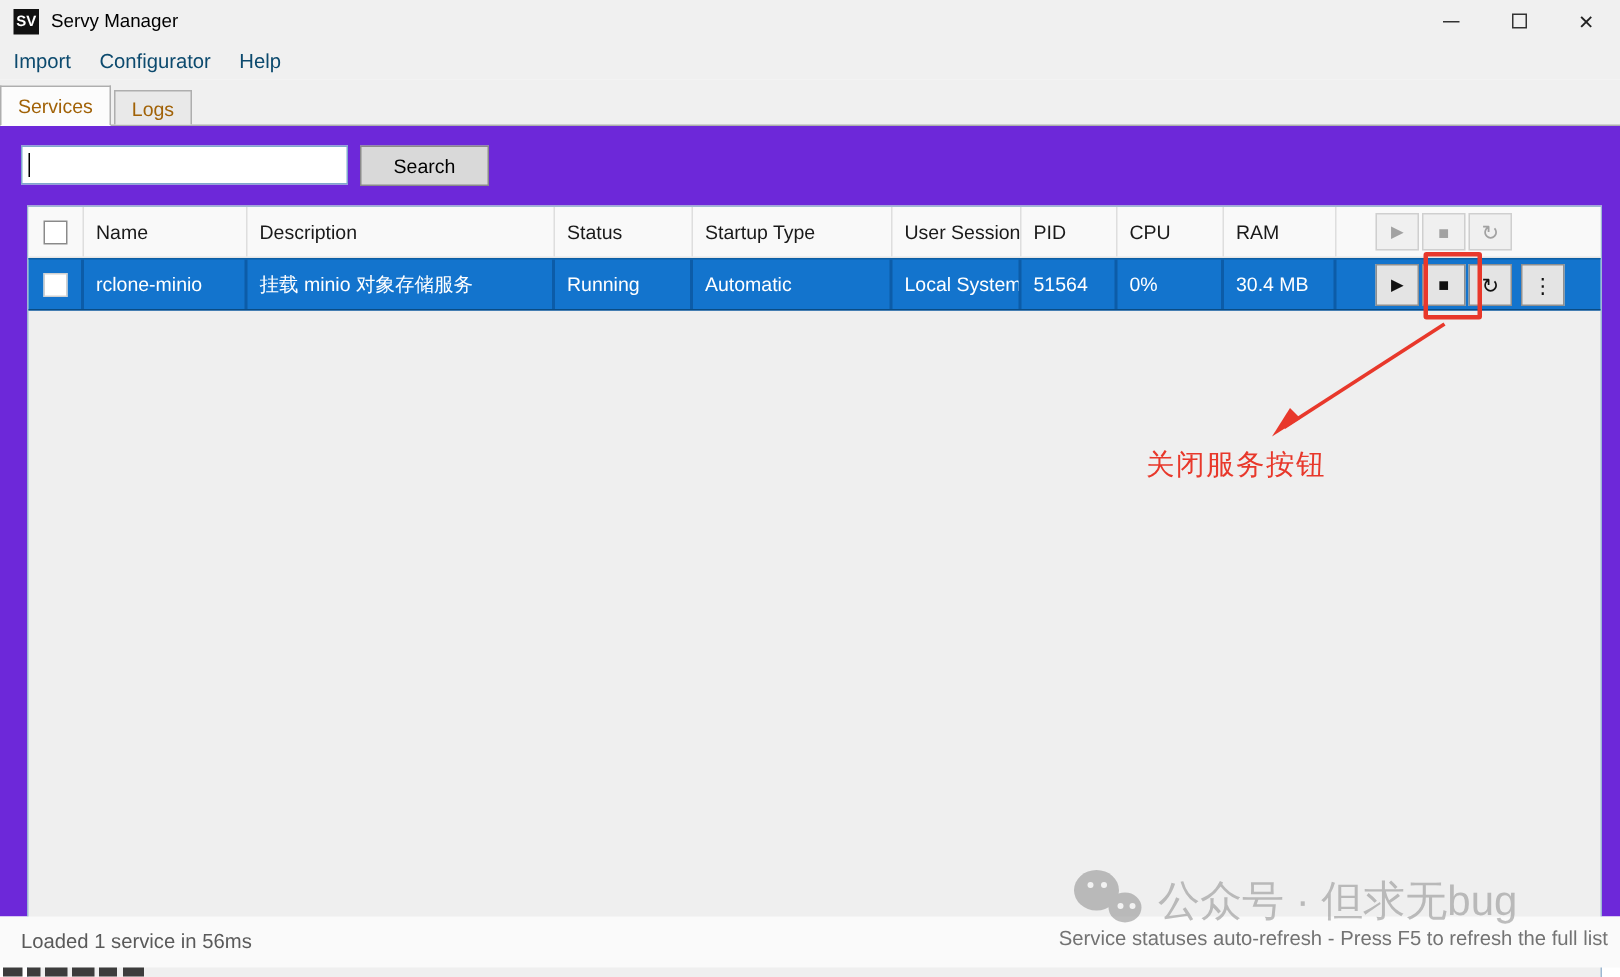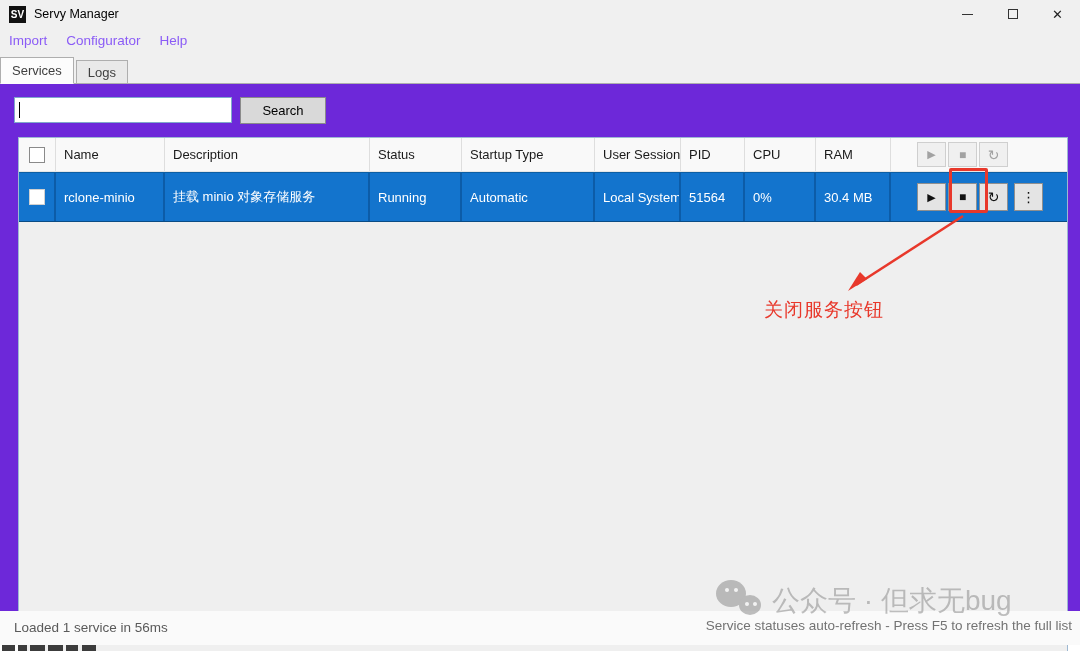--- a/index.html
+++ b/index.html
@@ -11,39 +11,39 @@
   .app-icon { width: 17px; height: 17px; background: #111; color: #fff; font-size: 10px; font-weight: bold; display: flex; align-items: center; justify-content: center; margin-left: 9px; }
   .title-text { font-size: 12.5px; color: #000; margin-left: 8px; }
   .win-controls { position: absolute; right: 0; top: 0; height: 28px; display: flex; }
   .win-btn { width: 45px; height: 28px; display: flex; align-items: center; justify-content: center; cursor: default; }
   .min-glyph { width: 11px; height: 1px; background: #333; }
   .max-glyph { width: 10px; height: 10px; border: 1px solid #333; background: transparent; }
   .close-glyph { font-size: 13px; color: #222; line-height: 1; }
 
   
   .menubar { position: absolute; left: 0; top: 28px; width: 1080px; height: 25px; background: #f0f0f0; display: flex; align-items: center; padding-left: 9px; }
-  .menu-item { font-size: 13.5px; color: #8b5cf6; margin-right: 19px; }
+  .menu-item { font-size: 13.5px; color: #0c4a6e; margin-right: 19px; }
 
   
   .tabstrip { position: absolute; left: 0; top: 53px; width: 1080px; height: 31px; background: #f0f0f0; border-bottom: 1px solid #aeaeae; display: flex; align-items: flex-end; }
-  .tab { font-size: 13px; color: #404040; border: 1px solid #aeaeae; border-bottom: none; padding: 0 11px; display: flex; align-items: center; }
+  .tab { font-size: 13px; color: #a16207; border: 1px solid #aeaeae; border-bottom: none; padding: 0 11px; display: flex; align-items: center; }
   .tab.active { background: #fcfcfc; height: 27px; margin-bottom: -1px; border-bottom: 1px solid #fcfcfc; z-index: 2; }
   .tab.inactive { background: #e9e9e9; height: 23px; margin-left: 2px; }
 
   
   .content { position: absolute; left: 0; top: 84px; width: 1080px; height: 527px; background: #6d28d9; }
   .search-input { position: absolute; left: 14px; top: 13px; width: 218px; height: 26px; background: #fff; border: 1px solid #7fa8cc; font-size: 13px; padding: 0 4px; outline: none; }
   .caret { position: absolute; left: 19px; top: 18px; width: 1px; height: 16px; background: #000; }
   .search-btn { position: absolute; left: 240px; top: 13px; width: 86px; height: 27px; background: #d9d9d9; border: 1px solid #8a8a8a; font-size: 13px; color: #000; display: flex; align-items: center; justify-content: center; }
 
   
   .list { position: absolute; left: 18px; top: 53px; width: 1050px; height: 557px; background: #efefef; border: 1px solid #9db8d2; }
   .thead { display: flex; height: 34px; background: #f9f9f9; border-bottom: 1px solid #e6e6e6; }
   .th { display: flex; align-items: center; padding-left: 8px; font-size: 13px; color: #1a1a1a; border-right: 1px solid #dedede; overflow: hidden; white-space: nowrap; }
-  .trow { display: flex; height: 50px; background: var(--sel-blue); border-top: 1px solid #0d5fa4; border-bottom: 1px solid #0a4c85; }
+  .trow { display: flex; height: 35px; background: var(--sel-blue); border-top: 1px solid #0d5fa4; border-bottom: 1px solid #0a4c85; }
   .td { display: flex; align-items: center; padding-left: 8px; font-size: 13px; color: #ffffff; border-right: 2px solid #0c5ca8; overflow: hidden; white-space: nowrap; }
   .c-cb { width: 37px; justify-content: center; padding-left: 0; }
   .c-name { width: 109px; }
   .c-desc { width: 205px; }
   .c-status { width: 92px; }
   .c-startup { width: 133px; }
   .c-user { width: 86px; }
   .c-pid { width: 64px; }
   .c-cpu { width: 71px; }
   .c-ram { width: 75px; }

